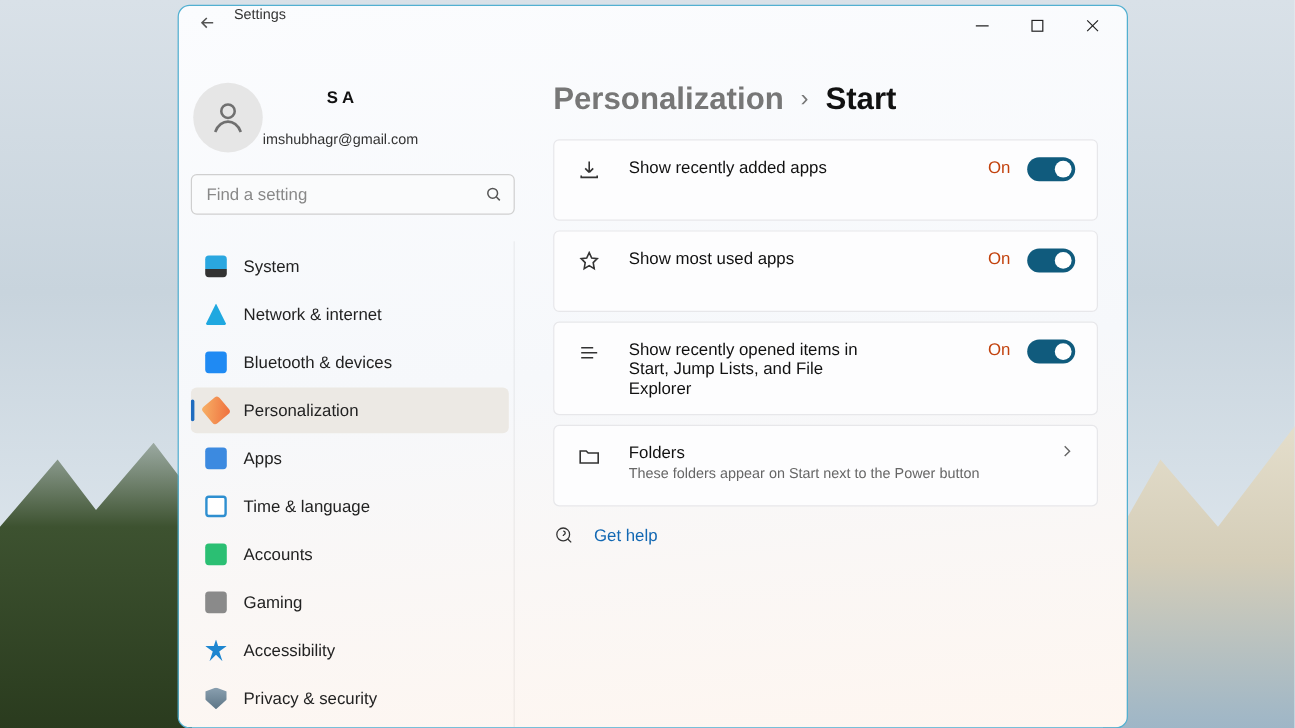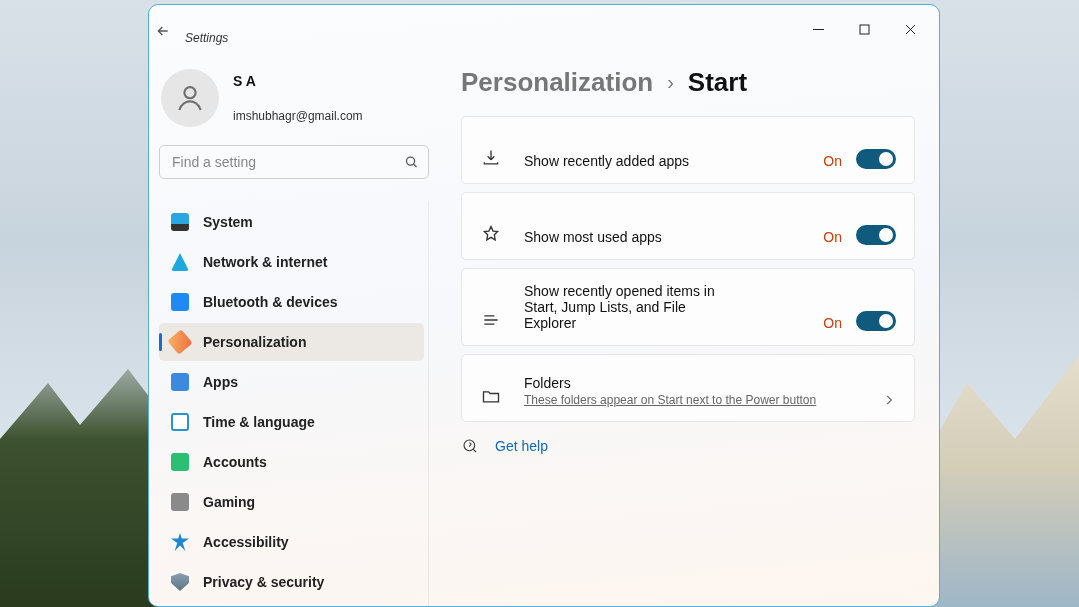--- a/index.html
+++ b/index.html
@@ -12,41 +12,41 @@
   .bg-left{left:0;width:160px;background:linear-gradient(to top,#2a3b1e,#3d5230 60%,transparent);clip-path:polygon(0 40%,30% 20%,50% 35%,80% 15%,100% 30%,100% 100%,0 100%);}
   .bg-right{right:0;width:160px;background:linear-gradient(to bottom,#e8e2d0 0%,#d4cdb8 50%,#9eb6c7 100%);clip-path:polygon(0 50%,30% 20%,60% 40%,100% 10%,100% 100%,0 100%);}
 
   .window{
     position:absolute; left:148px; top:4px; width:792px; height:603px;
     background:linear-gradient(175deg,#fbfcfe 0%,#f6f8fb 50%,#fef6f0 100%);
     border:1px solid #52b0d1; border-radius:10px; overflow:hidden; z-index:1;
     display:flex; flex-direction:column;
   }
 
-  .titlebar{height:40px;display:flex;align-items:flex-end;padding:0 6px 0 0;font-style:italic;}
+  .titlebar{height:40px;display:flex;align-items:flex-start;padding:0 6px 0 10px;}
   .back-btn{width:28px;height:28px;display:flex;align-items:center;justify-content:center;border-radius:4px;color:#555;cursor:pointer;}
   .app-title{margin-left:8px;font-size:12px;color:#333;}
   .win-controls{margin-left:auto;display:flex;}
   .win-controls div{width:46px;height:32px;display:flex;align-items:center;justify-content:center;color:#222;cursor:pointer;}
 
   .body-area{flex:1;display:flex;overflow:hidden;}
   .sidebar{width:290px;padding:16px 10px 0 10px;display:flex;flex-direction:column;overflow:hidden;}
 
-  .profile{display:flex;align-items:center;gap:14px;margin:8px 0 18px 2px;}
+  .profile{display:flex;align-items:center;margin:8px 0 18px 2px;text-align:center;}
   .avatar{width:58px;height:58px;border-radius:50%;background:#e6e6e6;display:flex;align-items:center;justify-content:center;}
   .avatar svg{width:32px;height:32px;stroke:#707070;fill:none;stroke-width:1.6;}
   .profile-name{font-size:14px;font-weight:600;color:#111;}
   .profile-email{font-size:12px;color:#333;margin-top:20px;}
 
   .search{position:relative;margin:0 0 22px 0;}
   .search input{width:100%;height:34px;border:1px solid #cfcfcf;border-radius:5px;background:#fafbfc;padding:0 28px 0 12px;font-size:14px;color:#333;}
   .search input::placeholder{color:#888;}
   .search .ico{position:absolute;right:10px;top:50%;transform:translateY(-50%);color:#555;}
 
-  .nav{flex:1;overflow-y:auto;border-right:1px solid rgba(0,0,0,0.06);font-weight:bold;}
+  .nav{flex:1;overflow-y:auto;border-right:1px solid rgba(0,0,0,0.06);}
   .nav-item{display:flex;align-items:center;height:38px;padding:0 12px;margin:2px 4px 2px 0;border-radius:5px;cursor:pointer;font-size:14px;color:#222;position:relative;}
   .nav-item .nico{width:18px;height:18px;margin-right:14px;border-radius:3px;display:flex;align-items:center;justify-content:center;}
   .nav-item.active{background:#ece9e4;}
   .nav-item.active::before{content:"";position:absolute;left:0;top:10px;bottom:10px;width:3px;border-radius:2px;background:#1f6cbf;}
 
   .ni-system{background:linear-gradient(to bottom,#2aa7e0 60%,#333 60%);}
   .ni-bt{background:#1f8af3;border-radius:50%;}
   .ni-net{background:#1fa8e0;clip-path:polygon(0 100%,50% 0,100% 100%);}
   .ni-pers{background:linear-gradient(135deg,#f7b267,#ef6e3d);transform:rotate(-40deg);}
   .ni-apps{background:#3c8ae0;}
@@ -56,25 +56,25 @@
   .ni-accy{background:#1e86d0;clip-path:polygon(50% 0,60% 30%,100% 30%,65% 55%,80% 100%,50% 70%,20% 100%,35% 55%,0 30%,40% 30%);}
   .ni-priv{background:linear-gradient(to bottom,#8aa0b0,#5d7586);clip-path:polygon(50% 0,100% 18%,100% 55%,50% 100%,0 55%,0 18%);}
 
   .content{flex:1;padding:22px 24px 0 22px;overflow-y:auto;}
   .crumbs{display:flex;align-items:center;gap:14px;margin-bottom:18px;}
   .crumb-parent{font-size:26px;font-weight:600;color:#777;cursor:pointer;}
   .crumb-sep{font-size:20px;color:#777;}
   .crumb-current{font-size:26px;font-weight:700;color:#111;}
 
   .card{border:1px solid #e7e7ea;border-radius:5px;background:#fdfdfe;margin-bottom:8px;}
-  .row{display:flex;align-items:flex-end;padding:14px 18px;min-height:66px;}
+  .row{display:flex;align-items:flex-start;padding:14px 18px;min-height:66px;}
   .row .rico{width:22px;height:22px;margin-right:22px;color:#333;display:flex;align-items:center;justify-content:center;}
   .row .rtxt{flex:1;}
   .row .rtitle{font-size:14px;color:#111;}
-  .row .rsub{font-size:12px;color:#666;margin-top:2px;text-decoration:underline;}
+  .row .rsub{font-size:12px;color:#666;margin-top:2px;}
   .row .rstate{font-size:14px;color:#c2410c;margin-right:14px;}
   .toggle{width:40px;height:20px;border-radius:11px;background:#105b7d;position:relative;cursor:pointer;}
   .toggle::after{content:"";position:absolute;right:3px;top:3px;width:14px;height:14px;border-radius:50%;background:#fff;}
   .chev{color:#666;}
 
   .links{}
   .link-row{display:flex;align-items:center;gap:16px;height:32px;font-size:14px;}
   .link-row .lico{width:18px;height:18px;color:#333;display:flex;align-items:center;justify-content:center;}
   .link-row a{color:#1268b3;text-decoration:none;cursor:pointer;}
   svg{display:block;}

